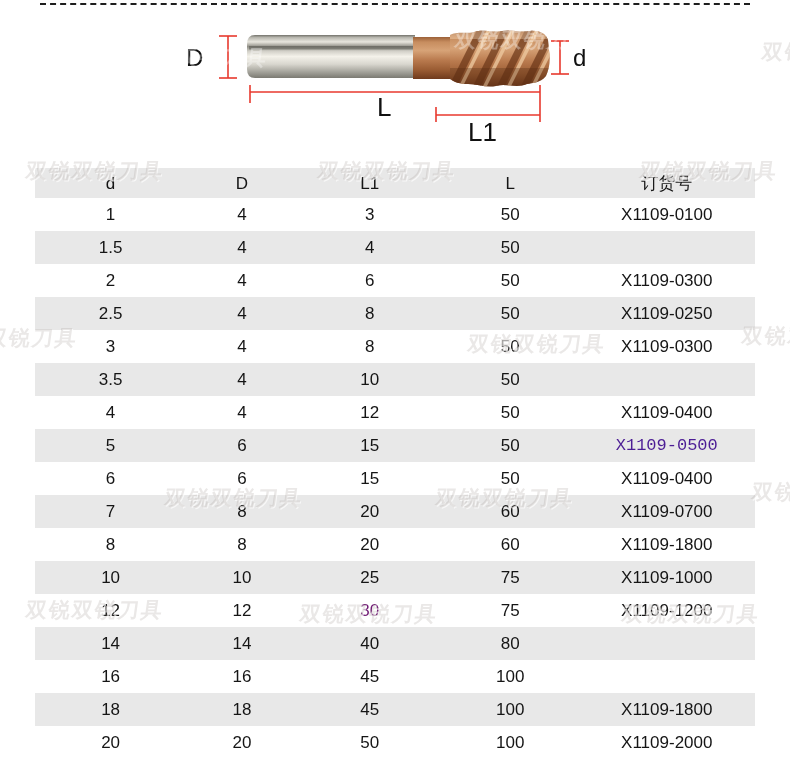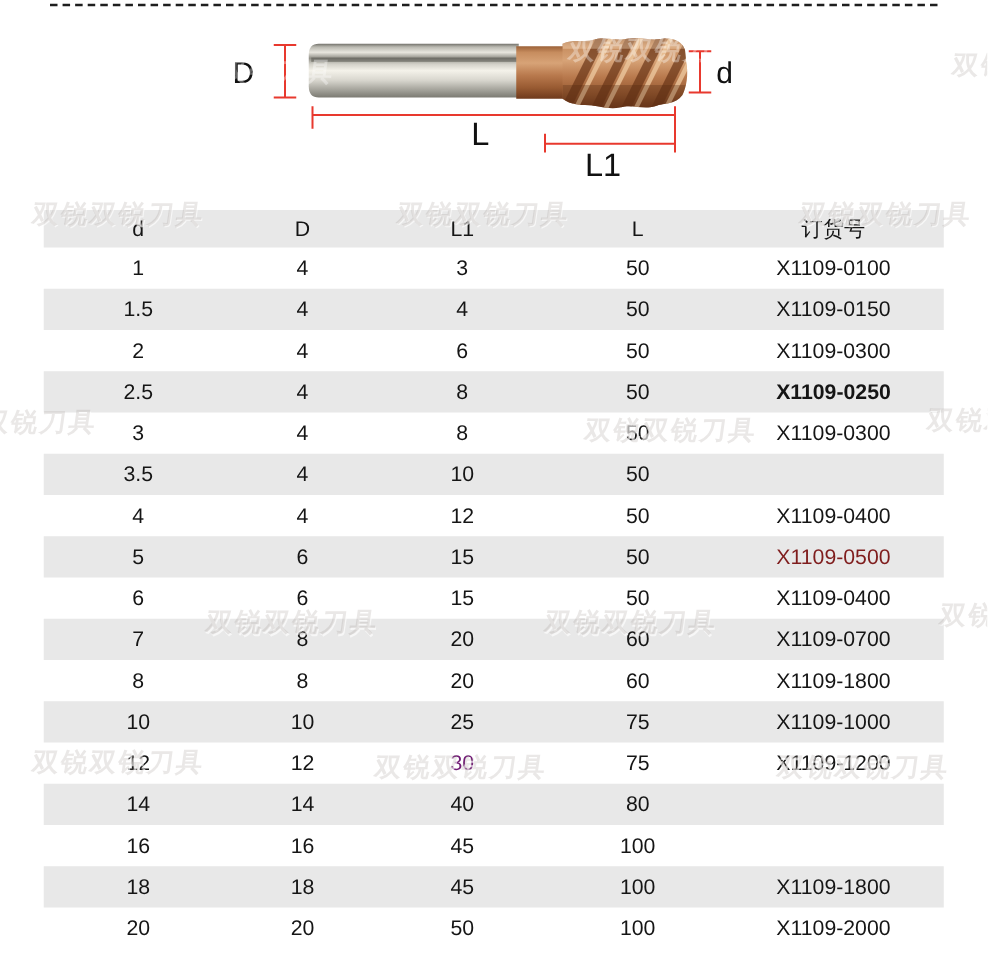--- a/index.html
+++ b/index.html
@@ -141,35 +141,34 @@
           <div class="tcell c1" style="color: rgb(21, 21, 21);">4</div>
           <div class="tcell c2" style="color: rgb(21, 21, 21);">3</div>
           <div class="tcell c3" style="color: rgb(21, 21, 21);">50</div>
           <div class="tcell c4" style="color: rgb(21, 21, 21);">X1109-0100</div>
         </div>
         <div class="trow stripe" style="background: rgb(232, 232, 232);">
           <div class="tcell c0" style="color: rgb(21, 21, 21);">1.5</div>
           <div class="tcell c1" style="color: rgb(21, 21, 21);">4</div>
           <div class="tcell c2" style="color: rgb(21, 21, 21);">4</div>
           <div class="tcell c3" style="color: rgb(21, 21, 21);">50</div>
-          <div class="tcell c4" style="color: rgb(21, 21, 21);">X1109-0150</div>
         </div>
         <div class="trow">
           <div class="tcell c0" style="color: rgb(21, 21, 21);">2</div>
           <div class="tcell c1" style="color: rgb(21, 21, 21);">4</div>
           <div class="tcell c2" style="color: rgb(21, 21, 21);">6</div>
           <div class="tcell c3" style="color: rgb(21, 21, 21);">50</div>
           <div class="tcell c4" style="color: rgb(21, 21, 21);">X1109-0300</div>
         </div>
         <div class="trow stripe" style="background: rgb(232, 232, 232);">
           <div class="tcell c0" style="color: rgb(21, 21, 21);">2.5</div>
           <div class="tcell c1" style="color: rgb(21, 21, 21);">4</div>
           <div class="tcell c2" style="color: rgb(21, 21, 21);">8</div>
           <div class="tcell c3" style="color: rgb(21, 21, 21);">50</div>
-          <div class="tcell c4" style="color: rgb(21, 21, 21); font-weight: bold;">X1109-0250</div>
+          <div class="tcell c4" style="color: rgb(21, 21, 21);">X1109-0250</div>
         </div>
         <div class="trow">
           <div class="tcell c0" style="color: rgb(21, 21, 21);">3</div>
           <div class="tcell c1" style="color: rgb(21, 21, 21);">4</div>
           <div class="tcell c2" style="color: rgb(21, 21, 21);">8</div>
           <div class="tcell c3" style="color: rgb(21, 21, 21);">50</div>
           <div class="tcell c4" style="color: rgb(21, 21, 21);">X1109-0300</div>
         </div>
         <div class="trow stripe" style="background: rgb(232, 232, 232);">
           <div class="tcell c0" style="color: rgb(21, 21, 21);">3.5</div>
@@ -182,21 +181,21 @@
           <div class="tcell c1" style="color: rgb(21, 21, 21);">4</div>
           <div class="tcell c2" style="color: rgb(21, 21, 21);">12</div>
           <div class="tcell c3" style="color: rgb(21, 21, 21);">50</div>
           <div class="tcell c4" style="color: rgb(21, 21, 21);">X1109-0400</div>
         </div>
         <div class="trow stripe" style="background: rgb(232, 232, 232);">
           <div class="tcell c0" style="color: rgb(21, 21, 21);">5</div>
           <div class="tcell c1" style="color: rgb(21, 21, 21);">6</div>
           <div class="tcell c2" style="color: rgb(21, 21, 21);">15</div>
           <div class="tcell c3" style="color: rgb(21, 21, 21);">50</div>
-          <div class="tcell c4" style="color: #7f1d1d;">X1109-0500</div>
+          <div class="tcell c4" style="color: #4c1d95; font-family: Liberation Mono, monospace;">X1109-0500</div>
         </div>
         <div class="trow">
           <div class="tcell c0" style="color: rgb(21, 21, 21);">6</div>
           <div class="tcell c1" style="color: rgb(21, 21, 21);">6</div>
           <div class="tcell c2" style="color: rgb(21, 21, 21);">15</div>
           <div class="tcell c3" style="color: rgb(21, 21, 21);">50</div>
           <div class="tcell c4" style="color: rgb(21, 21, 21);">X1109-0400</div>
         </div>
         <div class="trow stripe" style="background: rgb(232, 232, 232);">
           <div class="tcell c0" style="color: rgb(21, 21, 21);">7</div>

